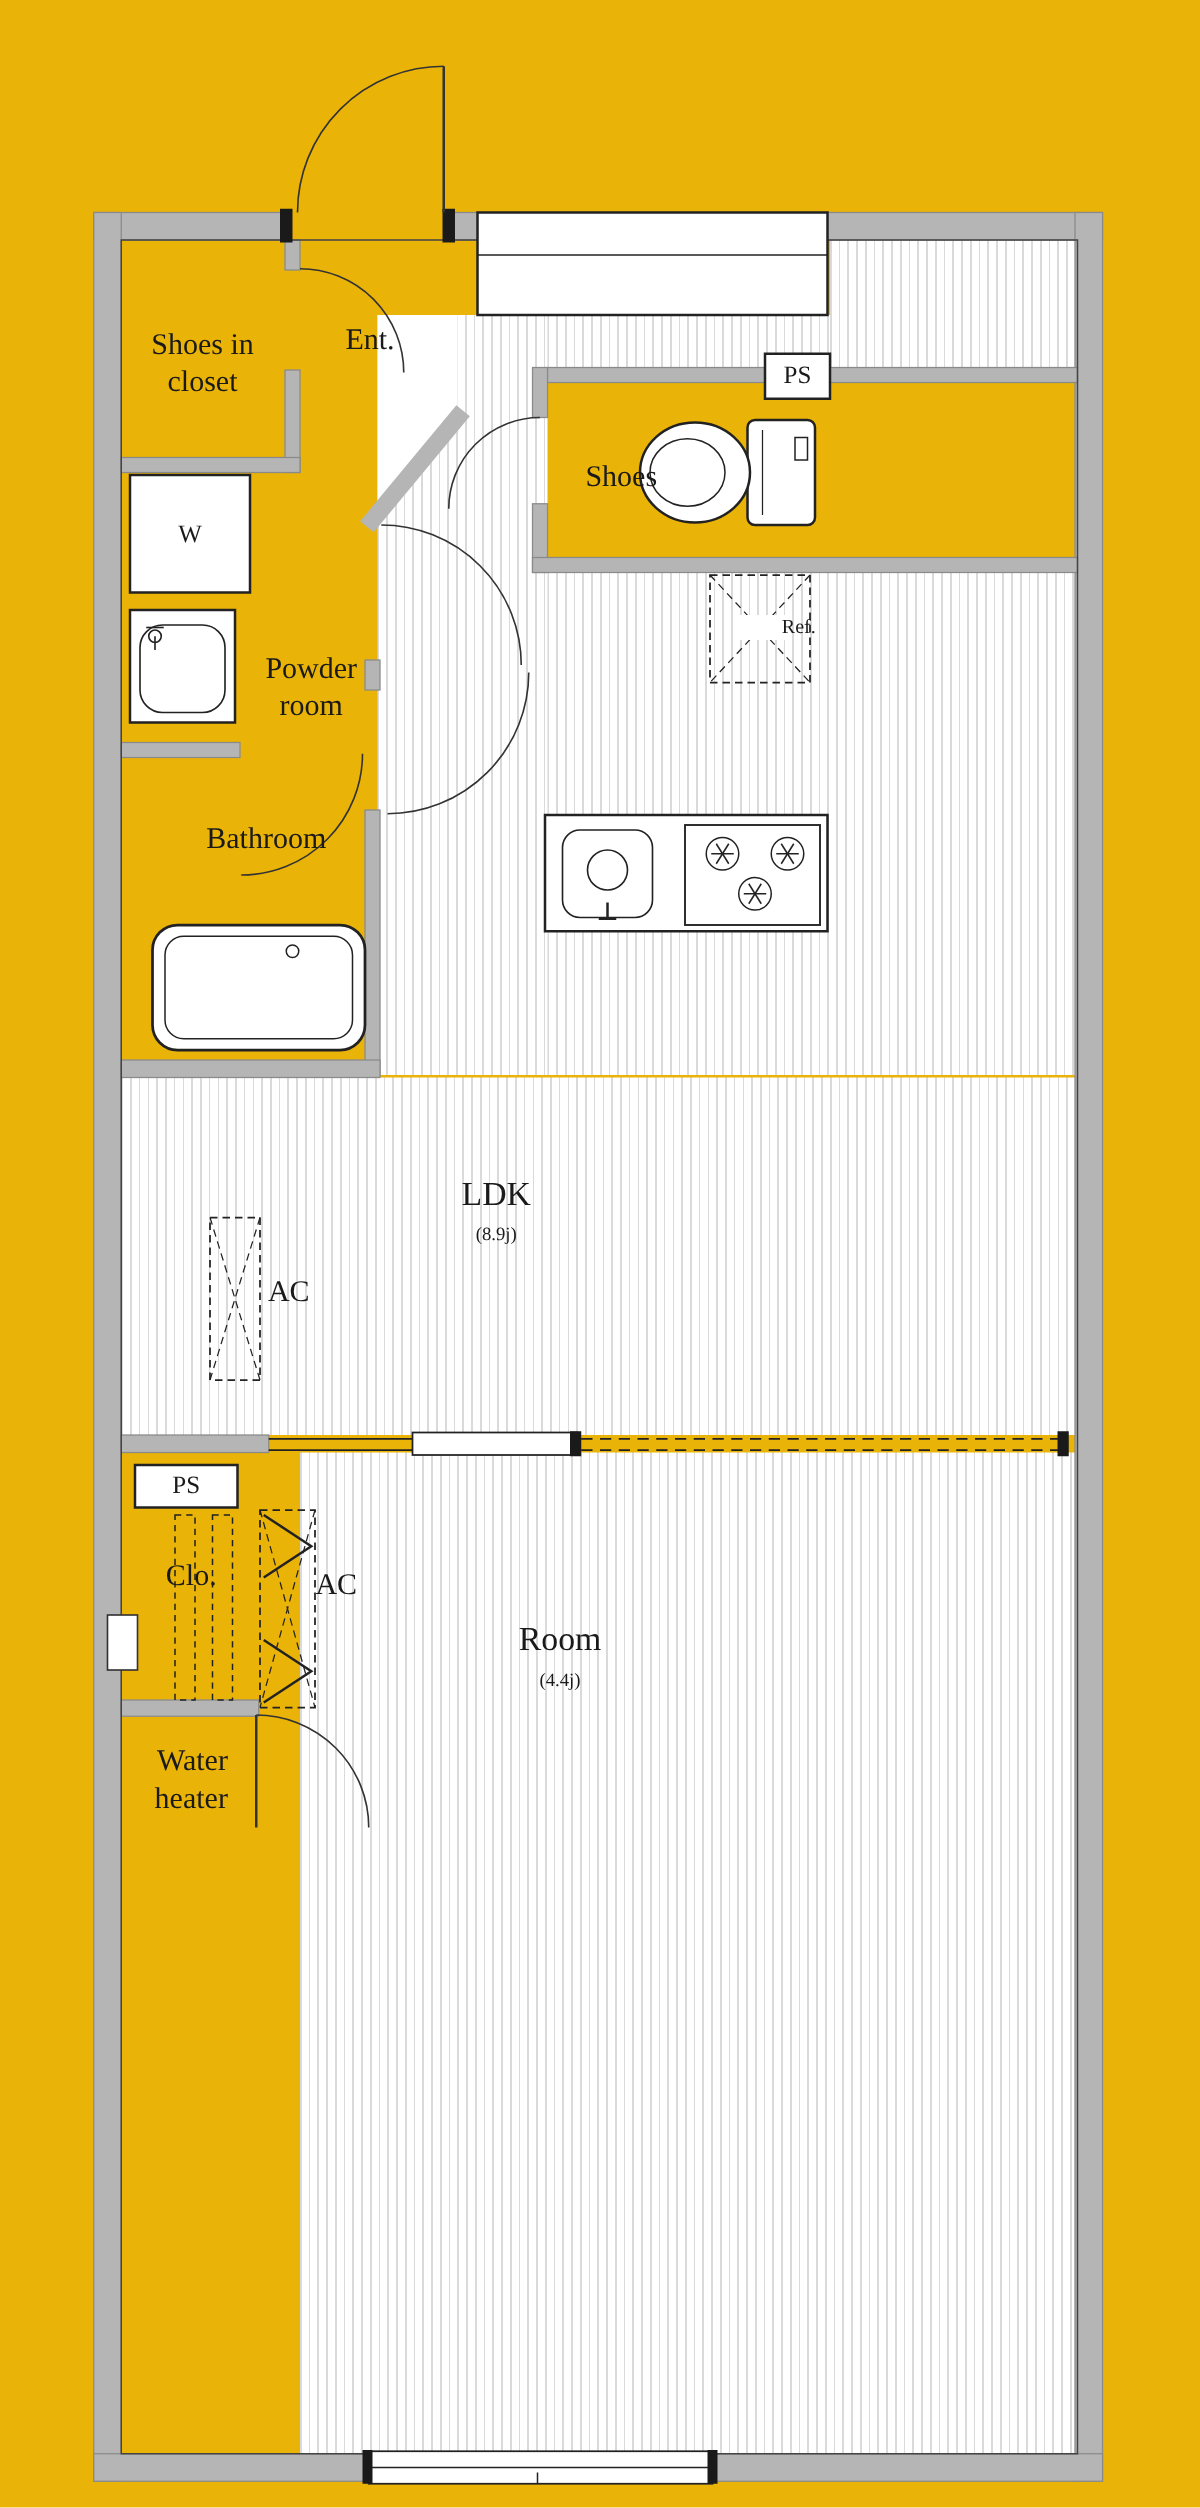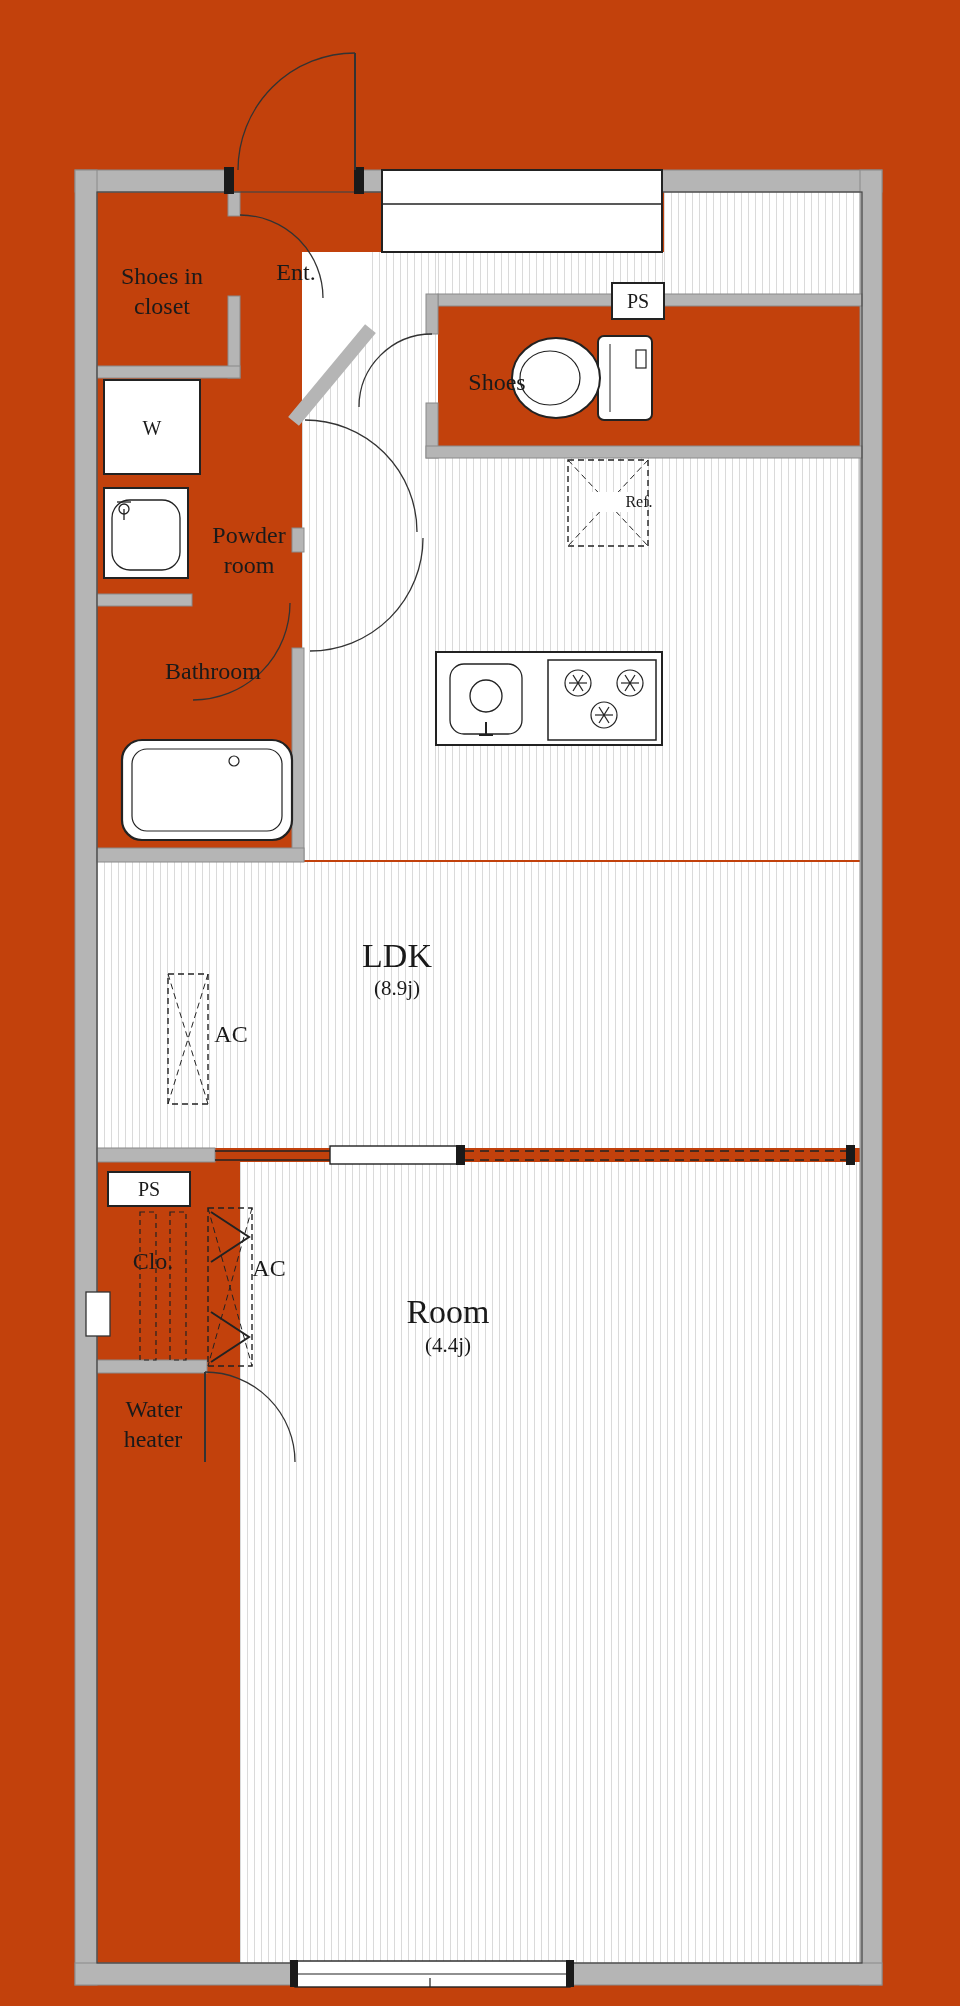--- a/index.html
+++ b/index.html
@@ -1,39 +1,39 @@
 <!DOCTYPE html>
 <html><head>
 <meta charset="utf-8">
 <style>
   html,body{margin:0;padding:0;background:#ffffff;}
   #plan{
     position:relative;
     width:960px;height:2006px;
-    background:#c2410c;
+    background:#eab308;
     font-family:"Liberation Serif", serif;
     color:#1a1a1a;
     overflow:hidden;
   }
   .stripes{
     position:absolute;
     background:repeating-linear-gradient(90deg,#dadada 0 1.3px,#ffffff 1.3px 7px);
   }
   #drawing{position:absolute;left:0;top:0;}
   .lbl{
     position:absolute;
     transform:translate(-50%,-50%);
     font-size:24px;
     line-height:1.25;
     text-align:center;
     white-space:pre-line;
     color:#1a1a1a;
   }
-  .lbl.big{font-size:34px;}
-  .lbl.sub{font-size:21px;}
+  .lbl.big{font-size:27px;}
+  .lbl.sub{font-size:15px;}
   .lbl.small{font-size:16px;margin-left:31px;}
   .lbl.w{font-size:20px;}
   .lbl.ps{font-size:20px;}
 </style>
 </head>
 <body>
 
 <div id="plan">
 
   <div class="stripes" style="left:302px;top:252px;width:136px;height:608px;"></div>

